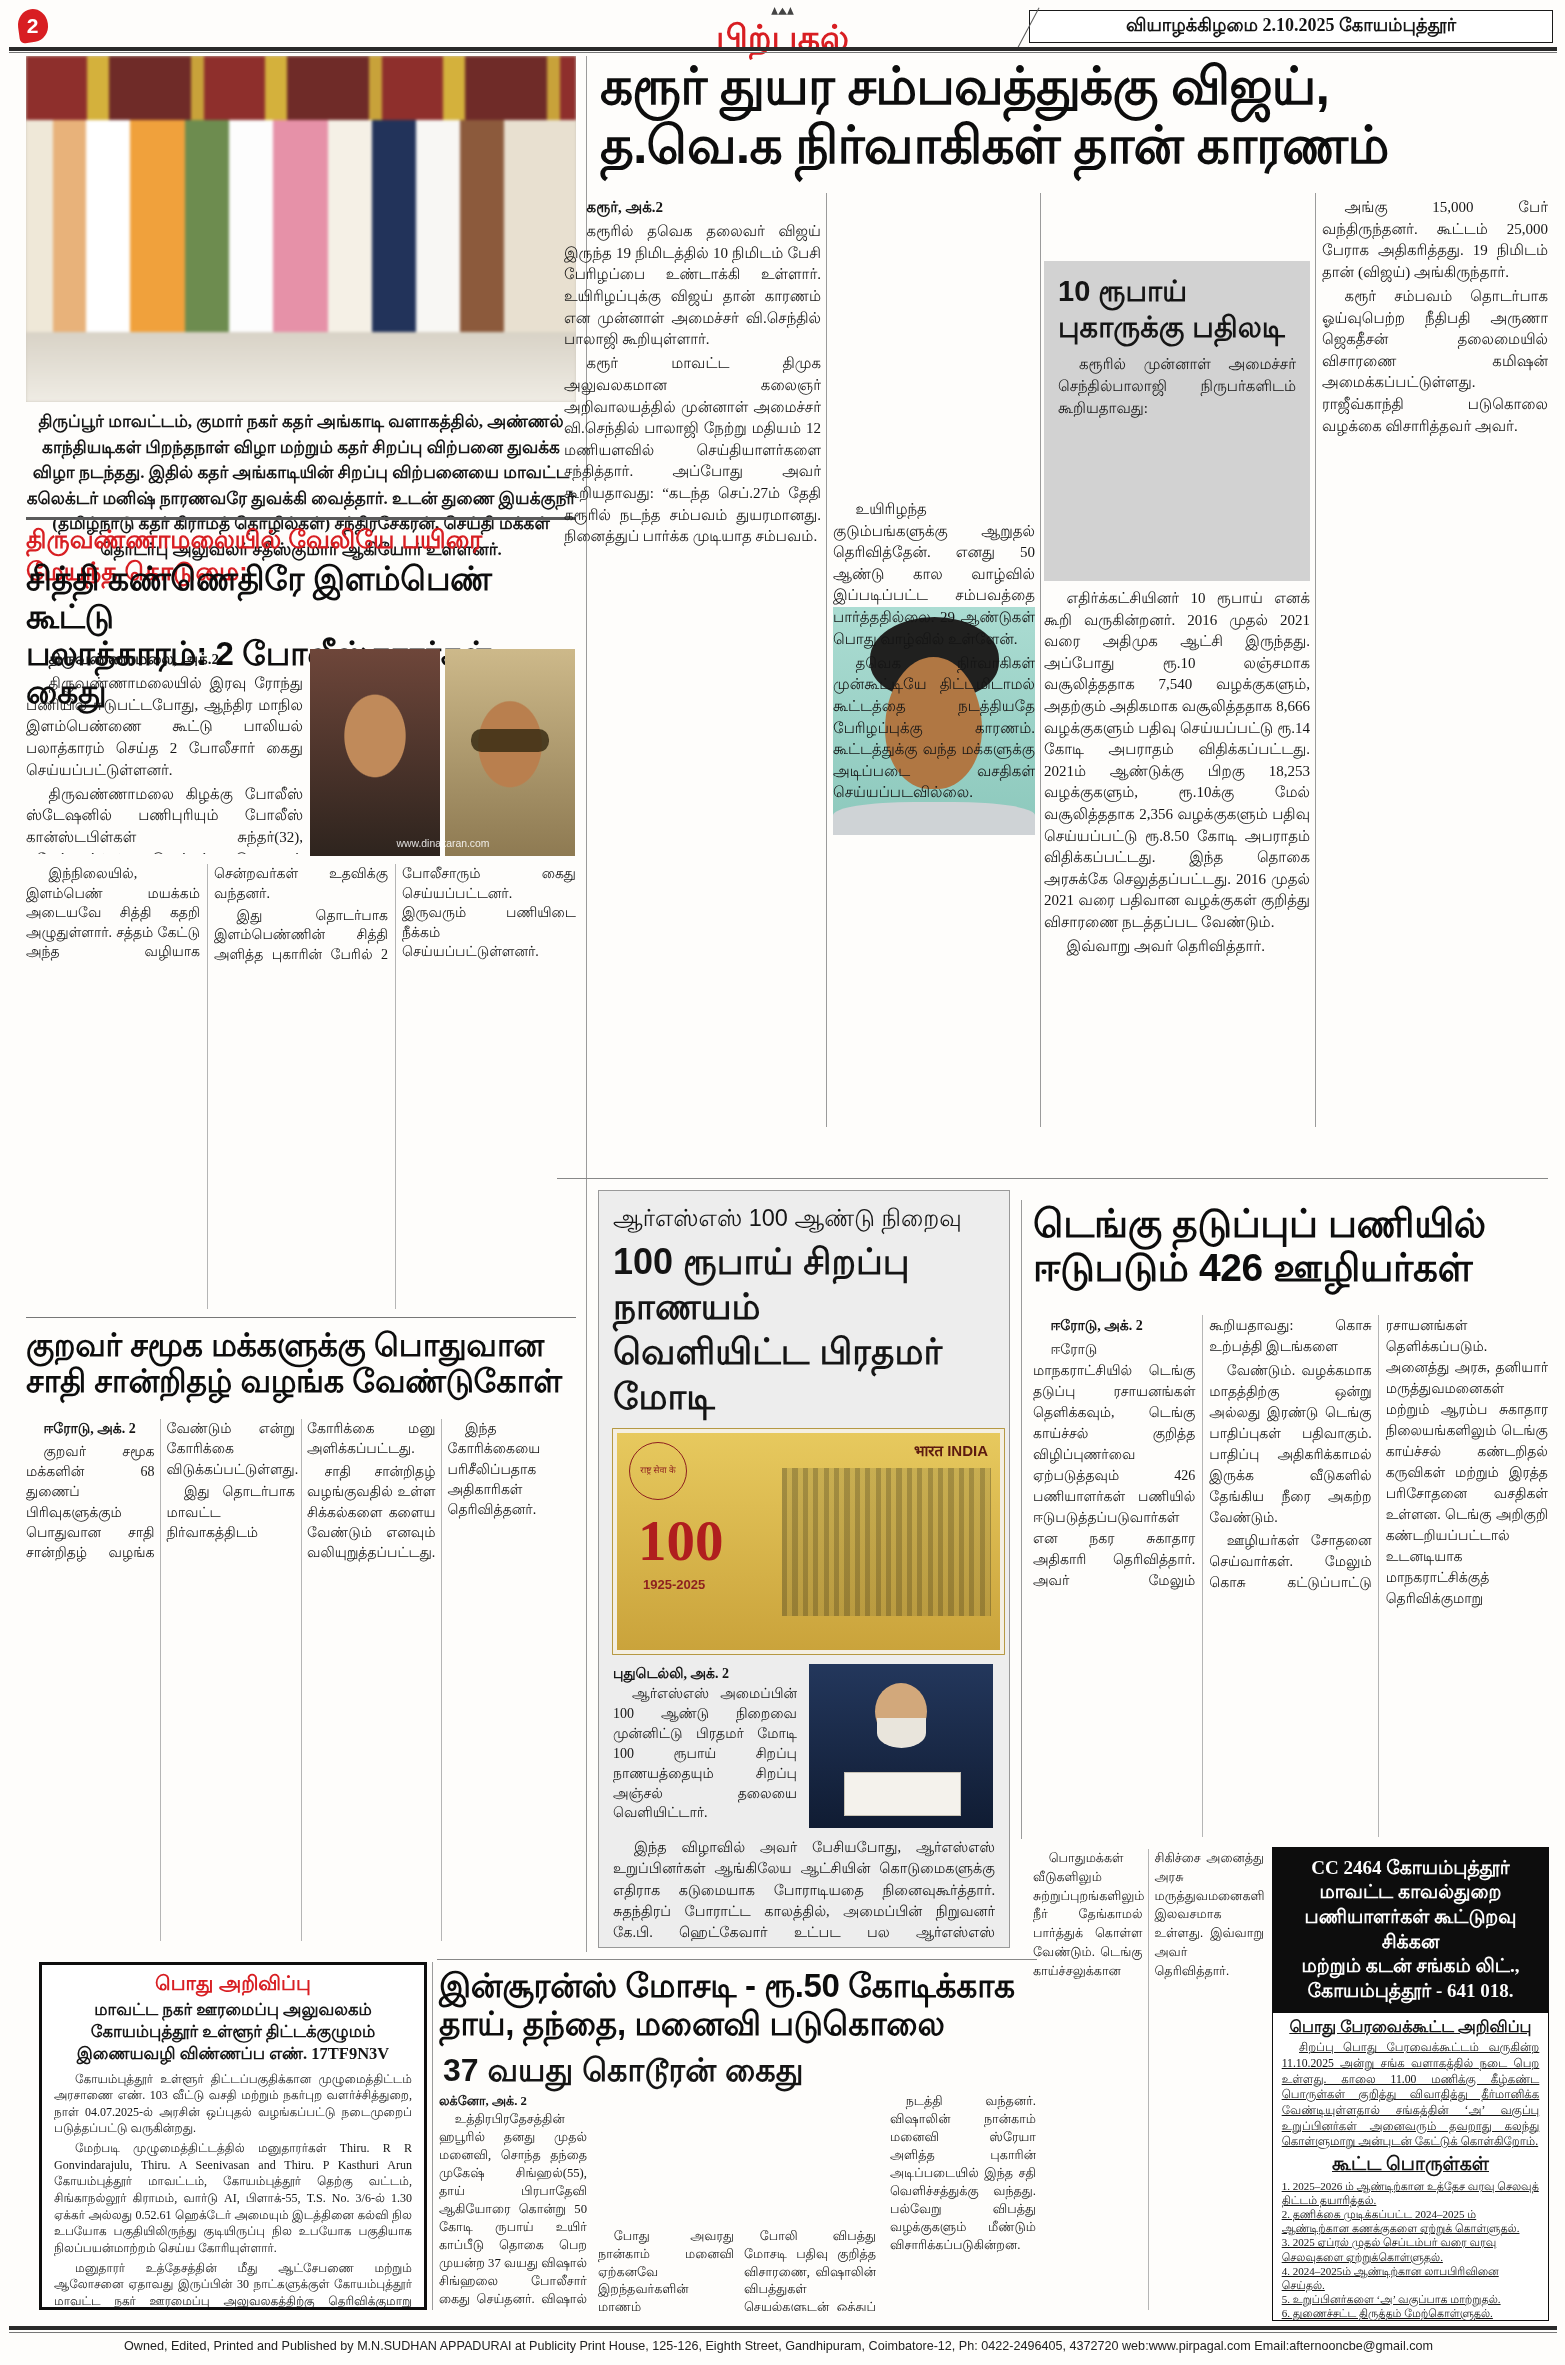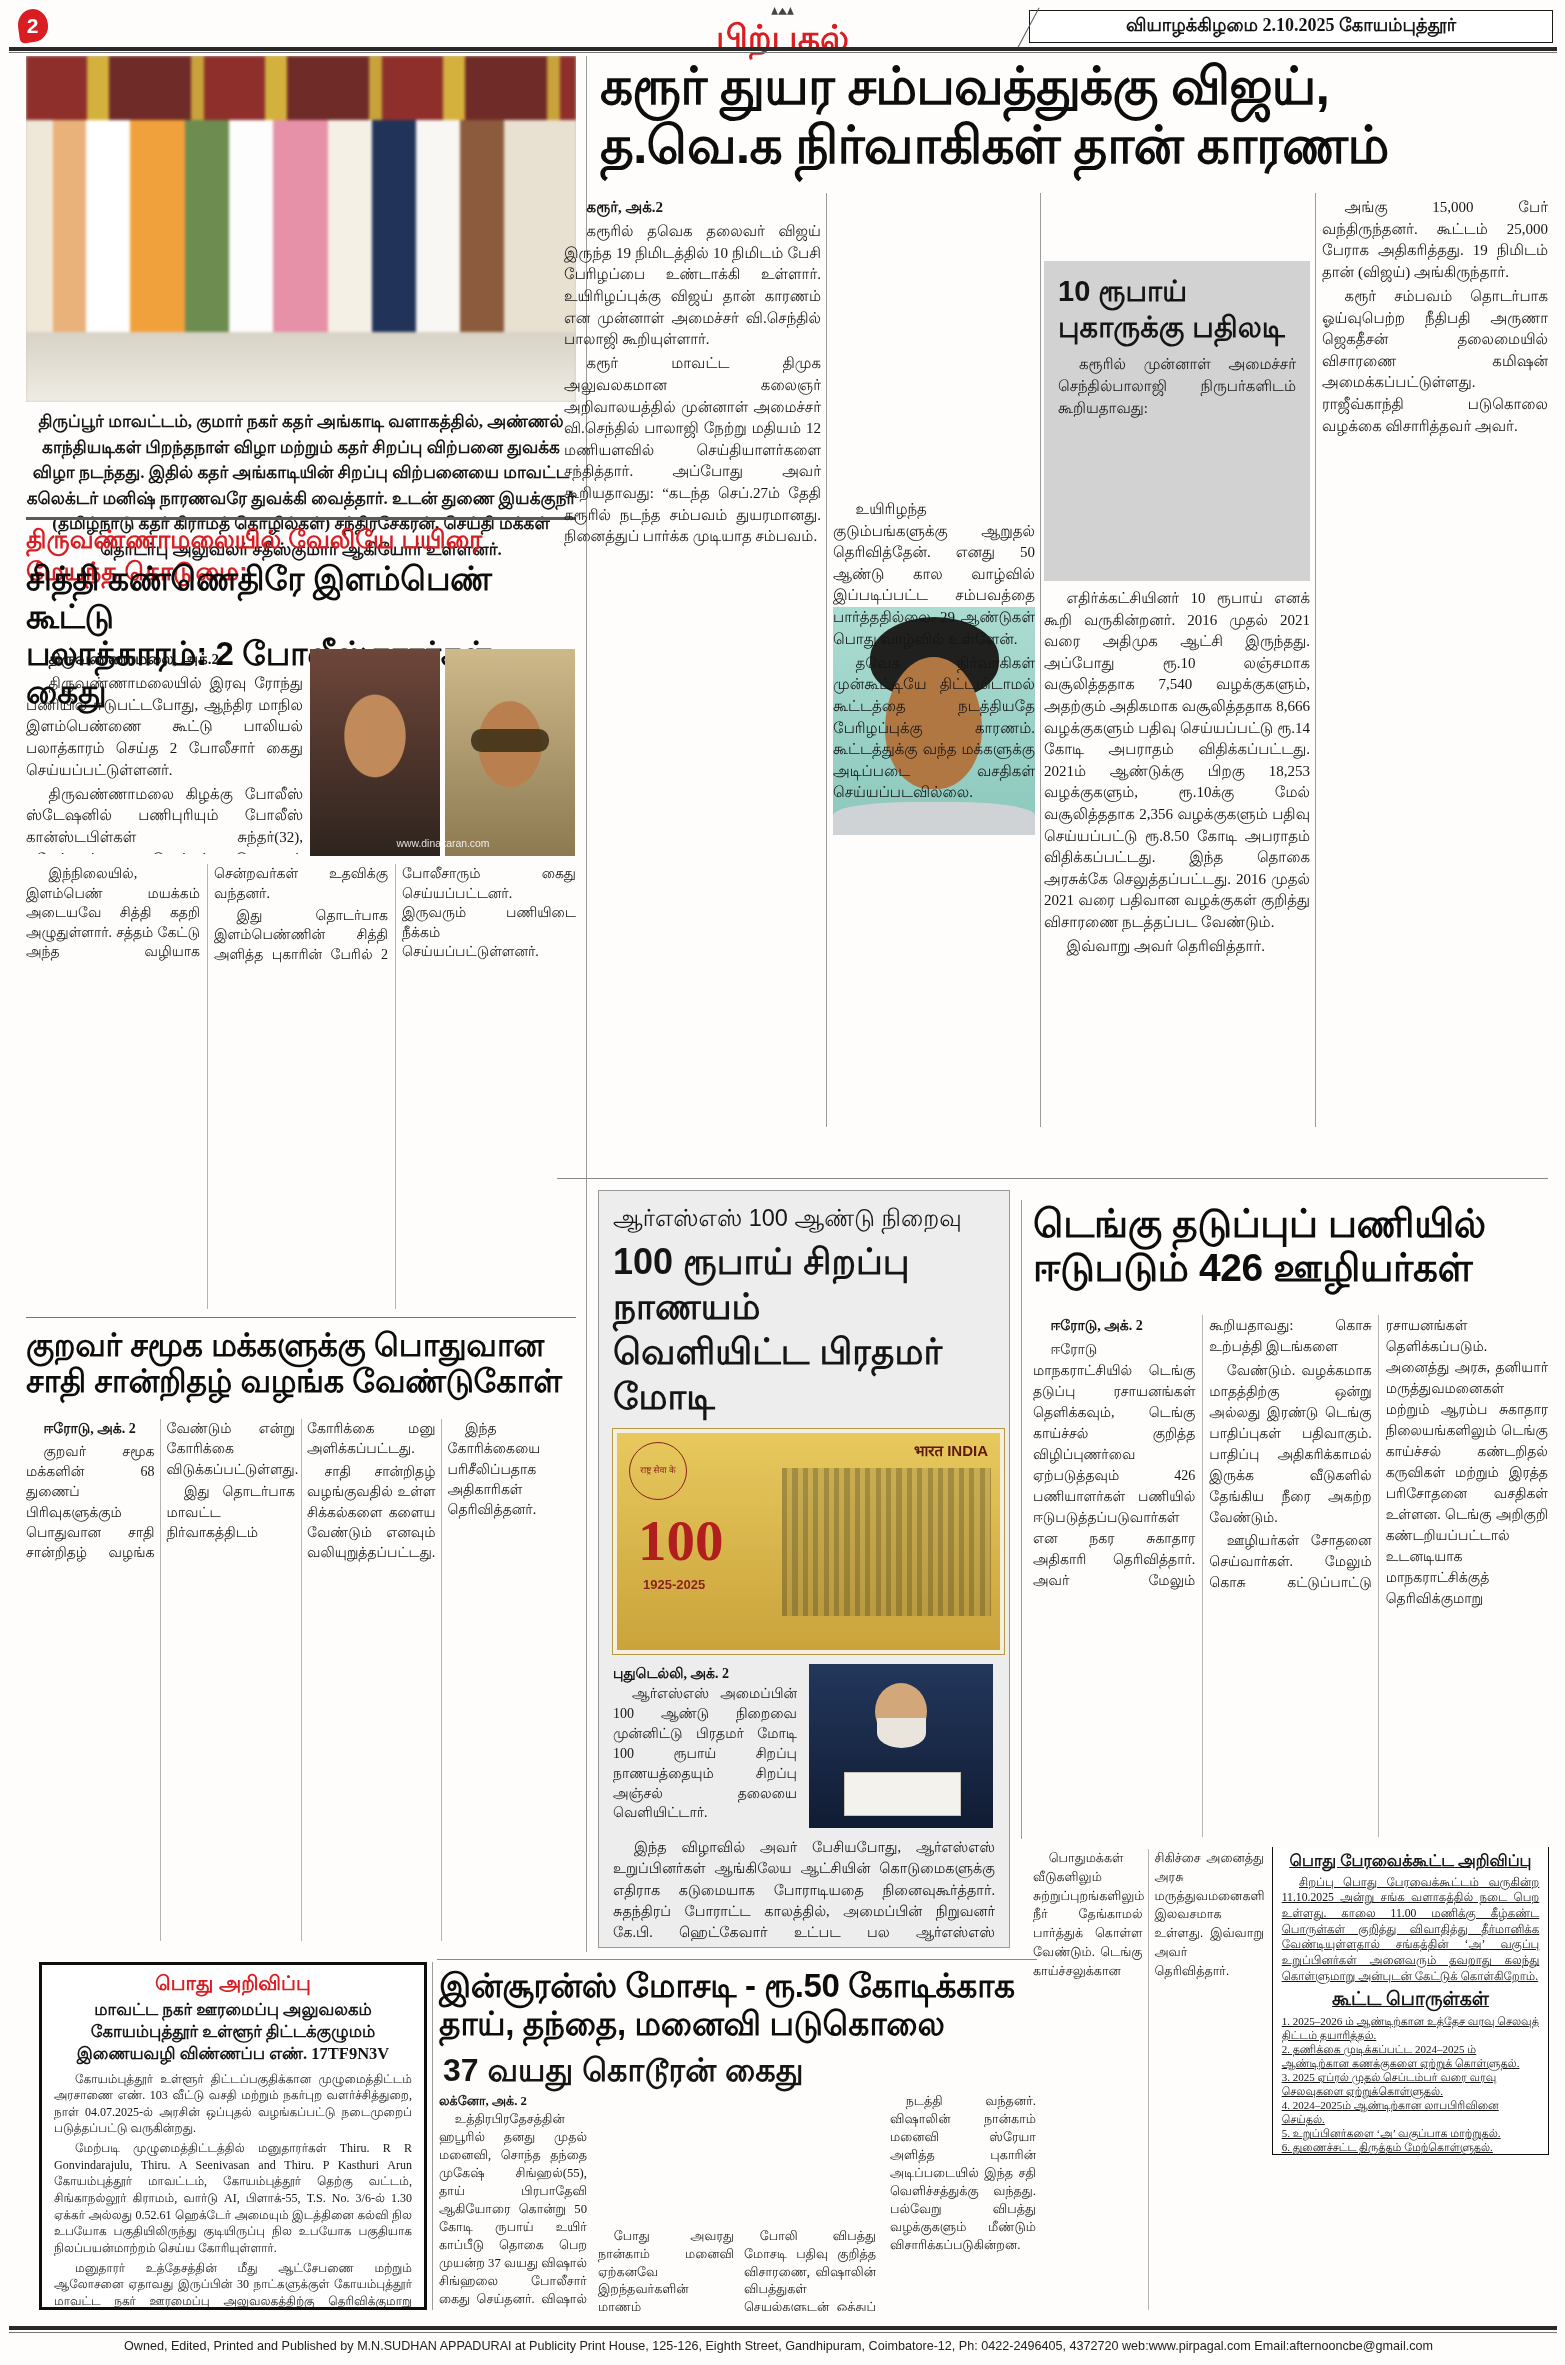--- a/index.html
+++ b/index.html
@@ -188,20 +188,27 @@
     <p class="dl" style="margin:0 0 2.6px;text-indent:17.4px;">ஈரோடு, அக். 2</p>
     <p style="margin:0 0 2.6px;text-indent:17.4px;">ஈரோடு மாநகராட்சியில் டெங்கு தடுப்பு ரசாயனங்கள் தெளிக்கவும், டெங்கு காய்ச்சல் குறித்த விழிப்புணர்வை ஏற்படுத்தவும் 426 பணியாளர்கள் பணியில் ஈடுபடுத்தப்படுவார்கள் என நகர சுகாதார அதிகாரி தெரிவித்தார். அவர் மேலும் கூறியதாவது: கொசு உற்பத்தி இடங்களை</p>
     <p style="margin:0 0 2.6px;text-indent:17.4px;">வேண்டும். வழக்கமாக மாதத்திற்கு ஒன்று அல்லது இரண்டு டெங்கு பாதிப்புகள் பதிவாகும். பாதிப்பு அதிகரிக்காமல் இருக்க வீடுகளில் தேங்கிய நீரை அகற்ற வேண்டும்.</p>
     <p style="margin:0 0 2.6px;text-indent:17.4px;">ஊழியர்கள் சோதனை செய்வார்கள். மேலும் கொசு கட்டுப்பாட்டு ரசாயனங்கள் தெளிக்கப்படும். அனைத்து அரசு, தனியார் மருத்துவமனைகள் மற்றும் ஆரம்ப சுகாதார நிலையங்களிலும் டெங்கு காய்ச்சல் கண்டறிதல் கருவிகள் மற்றும் இரத்த பரிசோதனை வசதிகள் உள்ளன. டெங்கு அறிகுறி கண்டறியப்பட்டால் உடனடியாக மாநகராட்சிக்குத் தெரிவிக்குமாறு</p>
   </div>
   <div class="abs ser j cols2 clip" style="left:1033px;top:1849px;width:231px;height:461px;font-size:12.7px;line-height:1.48;">
     <p style="margin:0;text-indent:15.7px;">பொதுமக்கள் வீடுகளிலும் சுற்றுப்புறங்களிலும் நீர் தேங்காமல் பார்த்துக் கொள்ள வேண்டும். டெங்கு காய்ச்சலுக்கான சிகிச்சை அனைத்து அரசு மருத்துவமனைகளிலும் இலவசமாக உள்ளது. இவ்வாறு அவர் தெரிவித்தார்.</p>
   </div>
 
   <div class="abs" style="left:1272px;top:1847px;width:277px;height:468px;box-sizing:border-box;">
+    <div style="background:#0d0d0d;color:#fff;padding:8.7px 5.2px;text-align:center;">
+      <div class="b ser" style="font-size:19px;line-height:1.3;">CC 2464 கோயம்புத்தூர்</div>
+      <div class="b ser" style="font-size:19px;line-height:1.3;">மாவட்ட காவல்துறை</div>
+      <div class="b ser" style="font-size:19px;line-height:1.3;">பணியாளர்கள் கூட்டுறவு சிக்கன</div>
+      <div class="b ser" style="font-size:19px;line-height:1.3;">மற்றும் கடன் சங்கம் லிட்.,</div>
+      <div class="b ser" style="font-size:19px;line-height:1.3;">கோயம்புத்தூர் - 641 018.</div>
+    </div>
     <div style="border:1.7px solid #0d0d0d;border-top:none;background:#fff;padding:5.2px 8.7px;height:308px;box-sizing:border-box;overflow:hidden;display:flex;flex-direction:column;text-decoration:underline;">
       <div class="c b ser" style="font-size:16px;text-decoration:underline;">பொது பேரவைக்கூட்ட அறிவிப்பு</div>
       <div class="ser j" style="font-size:11.7px;line-height:1.34;margin-top:2.6px;text-indent:17.4px;">சிறப்பு பொது பேரவைக்கூட்டம் வருகின்ற 11.10.2025 அன்று சங்க வளாகத்தில் நடை பெற உள்ளது. காலை 11.00 மணிக்கு கீழ்கண்ட பொருள்கள் குறித்து விவாதித்து தீர்மானிக்க வேண்டியுள்ளதால் சங்கத்தின் ‘அ’ வகுப்பு உறுப்பினர்கள் அனைவரும் தவறாது கலந்து கொள்ளுமாறு அன்புடன் கேட்டுக் கொள்கிறோம்.</div>
       <div class="c b ser" style="font-size:19px;text-decoration:underline;margin-top:3.5px;">கூட்ட பொருள்கள்</div>
       <div class="ser" style="font-size:11px;line-height:1.28;margin-top:1.7px;">
         <div>1.  2025–2026 ம் ஆண்டிற்கான உத்தேச வரவு செலவுத் திட்டம் தயாரித்தல்.</div>
         <div>2.  தணிக்கை முடிக்கப்பட்ட 2024–2025 ம் ஆண்டிற்கான கணக்குகளை ஏற்றுக் கொள்ளுதல்.</div>
         <div>3.  2025 ஏப்ரல் முதல் செப்டம்பர் வரை வரவு செலவுகளை ஏற்றுக்கொள்ளுதல்.</div>
         <div>4.  2024–2025ம் ஆண்டிற்கான லாபபிரிவினை செய்தல்.</div>
         <div>5.  உறுப்பினர்களை ‘அ’ வகுப்பாக மாற்றுதல்.</div>

